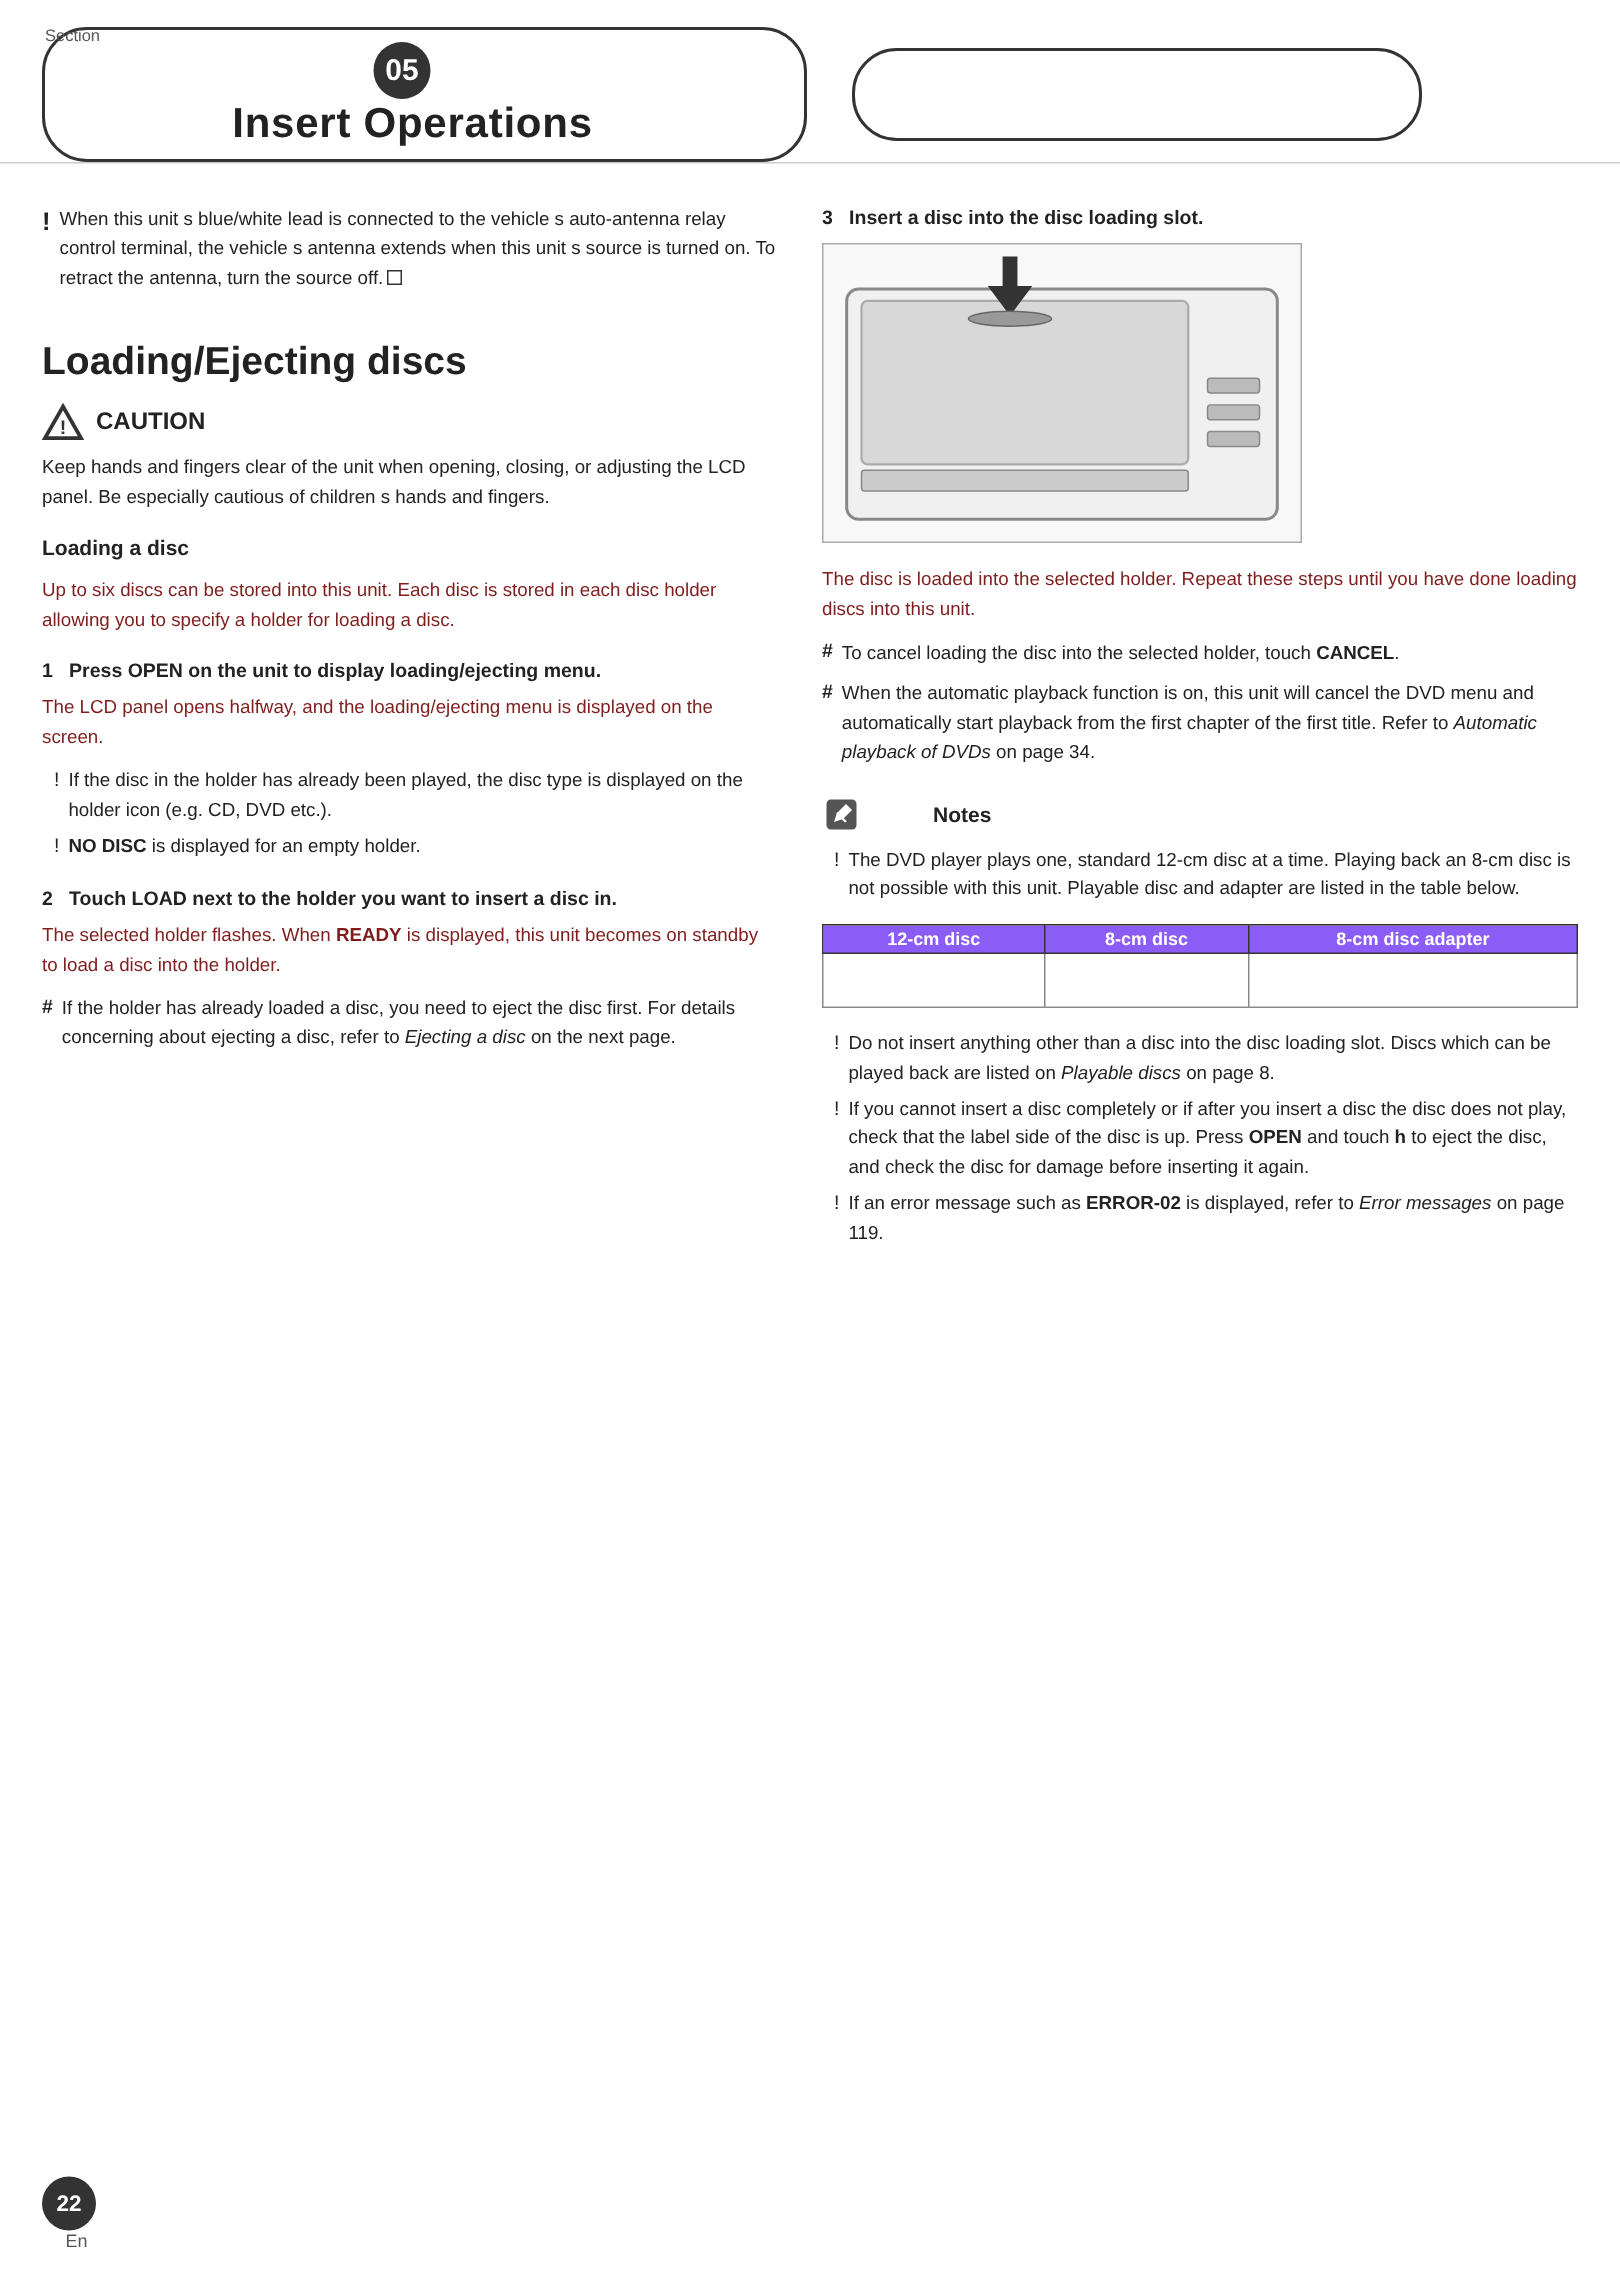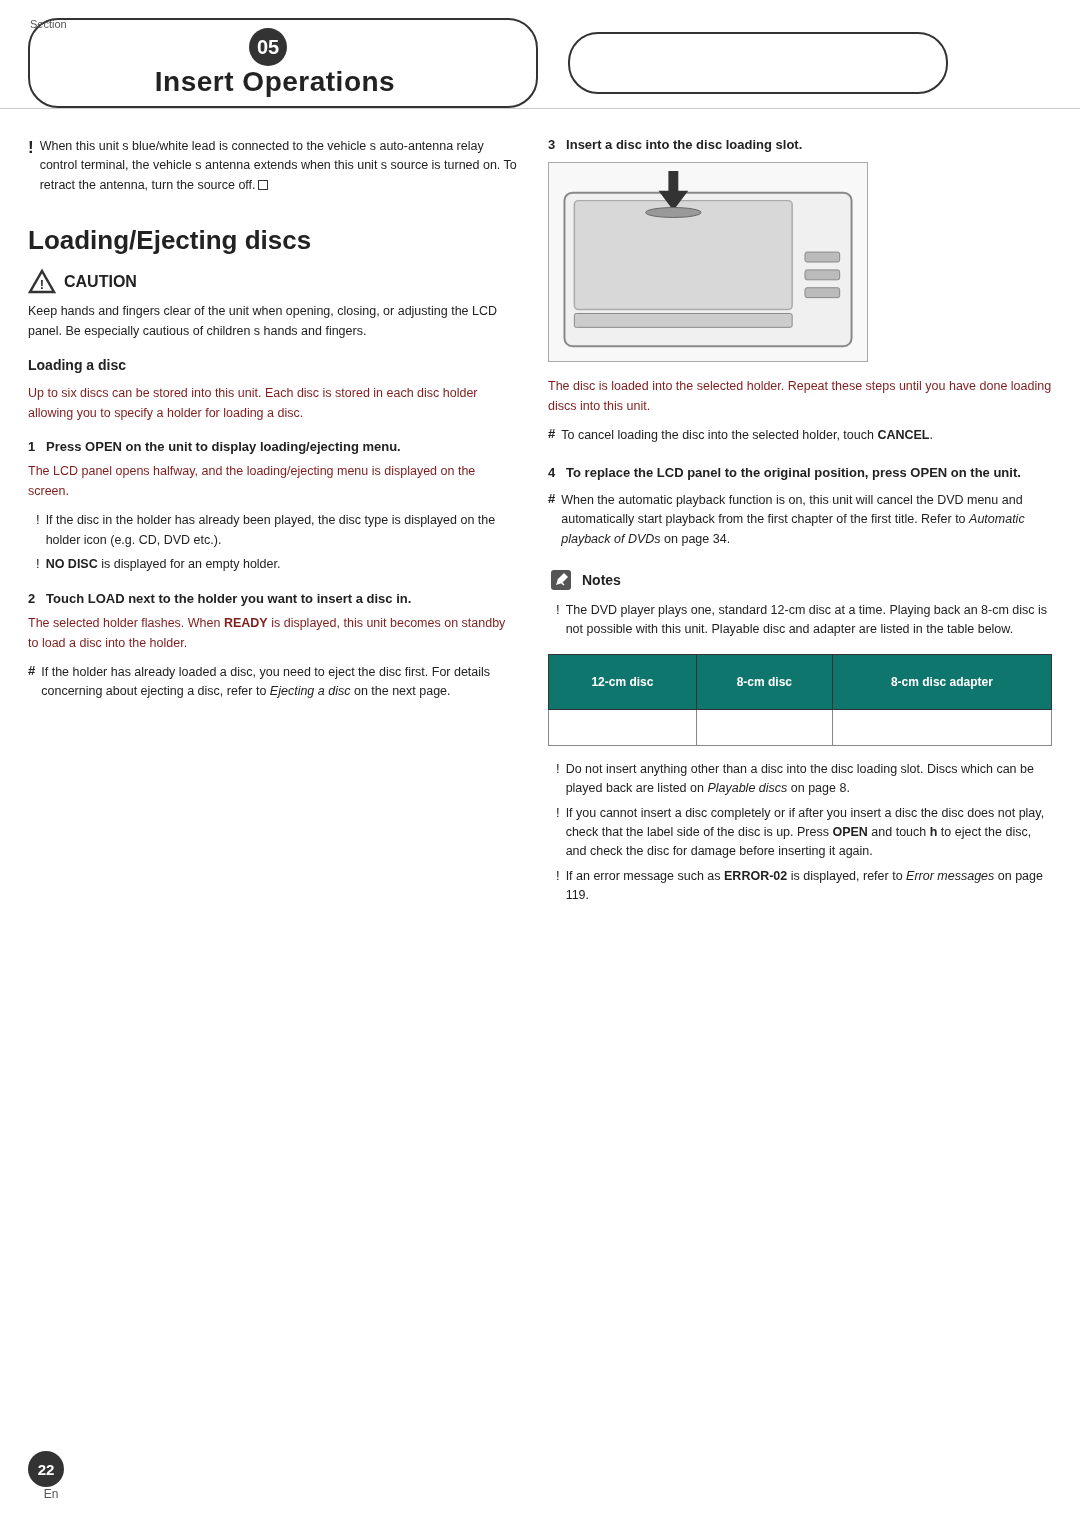--- a/index.html
+++ b/index.html
@@ -225,20 +225,21 @@
 
     
     .notes-box {
       margin-top: 18px;
     }
 
     .notes-header {
       display: flex;
       align-items: center;
       margin-bottom: 8px;
+      gap: 40px;
     }
 
     .notes-icon {
       width: 26px;
       height: 26px;
       margin-right: 8px;
     }
 
     .notes-label {
       font-size: 14px;
@@ -247,25 +248,25 @@
 
     
     .disc-table {
       border-collapse: collapse;
       width: 100%;
       margin-top: 14px;
       margin-bottom: 14px;
     }
 
     .disc-table th {
-      background: #0f766e;
+      background: #8b5cf6;
       color: #fff;
       font-size: 12px;
       font-weight: bold;
-      padding: 20px 10px;
+      padding: 2px 10px;
       border: 1px solid #333;
       text-align: center;
     }
 
     .disc-table td {
       border: 1px solid #888;
       height: 36px;
       padding: 4px 10px;
     }
 
@@ -403,23 +404,20 @@
           </svg>
         </div>
 
         <p class="body-text">The disc is loaded into the selected holder. Repeat these steps until you have done loading discs into this unit.</p>
         <div class="hash-item">
           <span class="hash-symbol">#</span>
           <span class="hash-text">To cancel loading the disc into the selected holder, touch <b>CANCEL</b>.</span>
         </div>
       </div>
 
-      <div class="replace-step-header">
-        <b>4&nbsp;&nbsp; To replace the LCD panel to the original position, press OPEN on the unit.</b>
-      </div>
       <div class="hash-item">
         <span class="hash-symbol">#</span>
         <span class="hash-text">When the automatic playback function is on, this unit will cancel the DVD menu and automatically start playback from the first chapter of the first title. Refer to <i>Automatic playback of DVDs</i> on page 34.</span>
       </div>
 
       <div class="notes-box">
         <div class="notes-header">
 
           <svg class="notes-icon" viewBox="0 0 26 26">
             <rect x="3" y="3" width="20" height="20" rx="3" ry="3" fill="#555"></rect>

